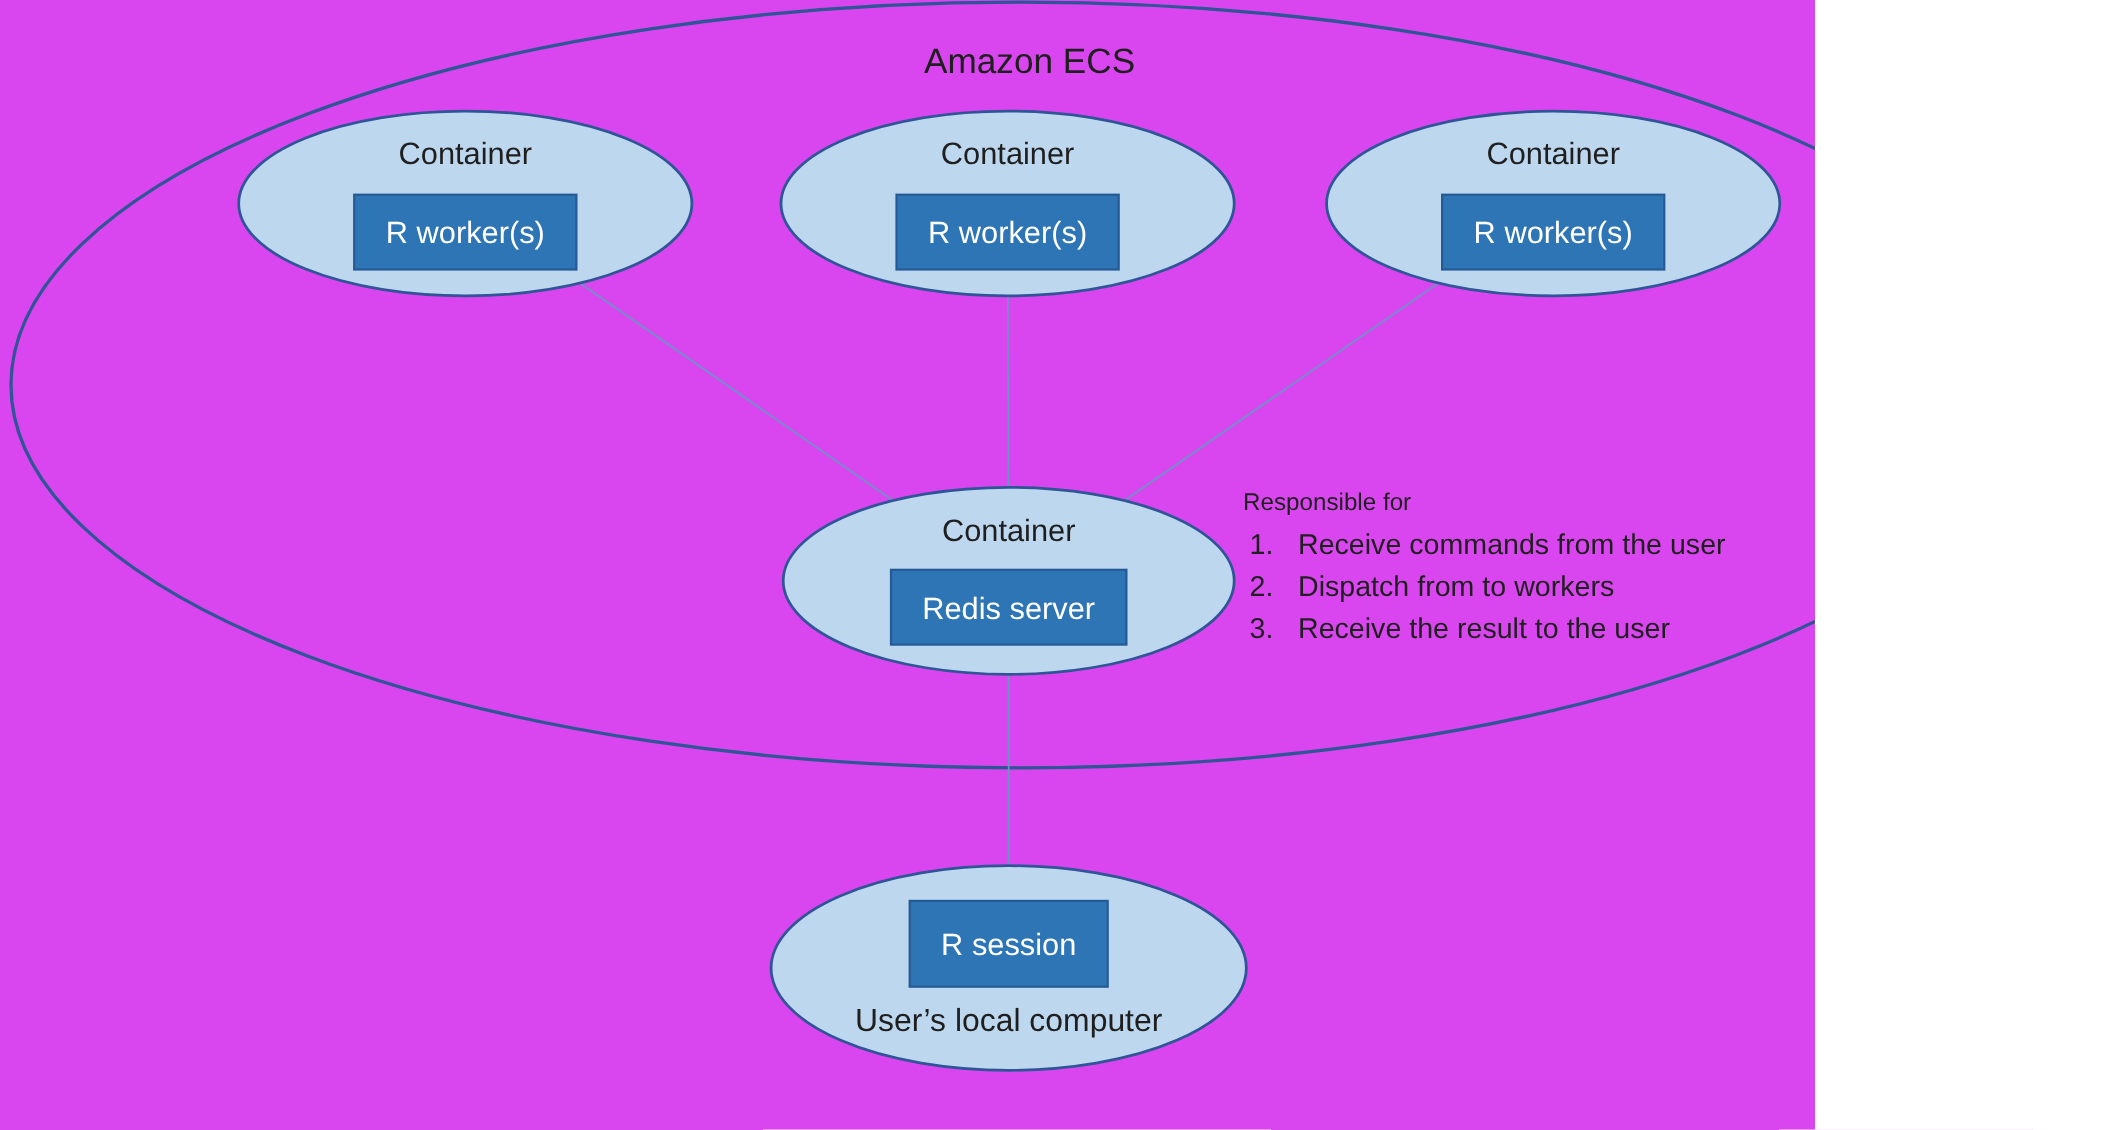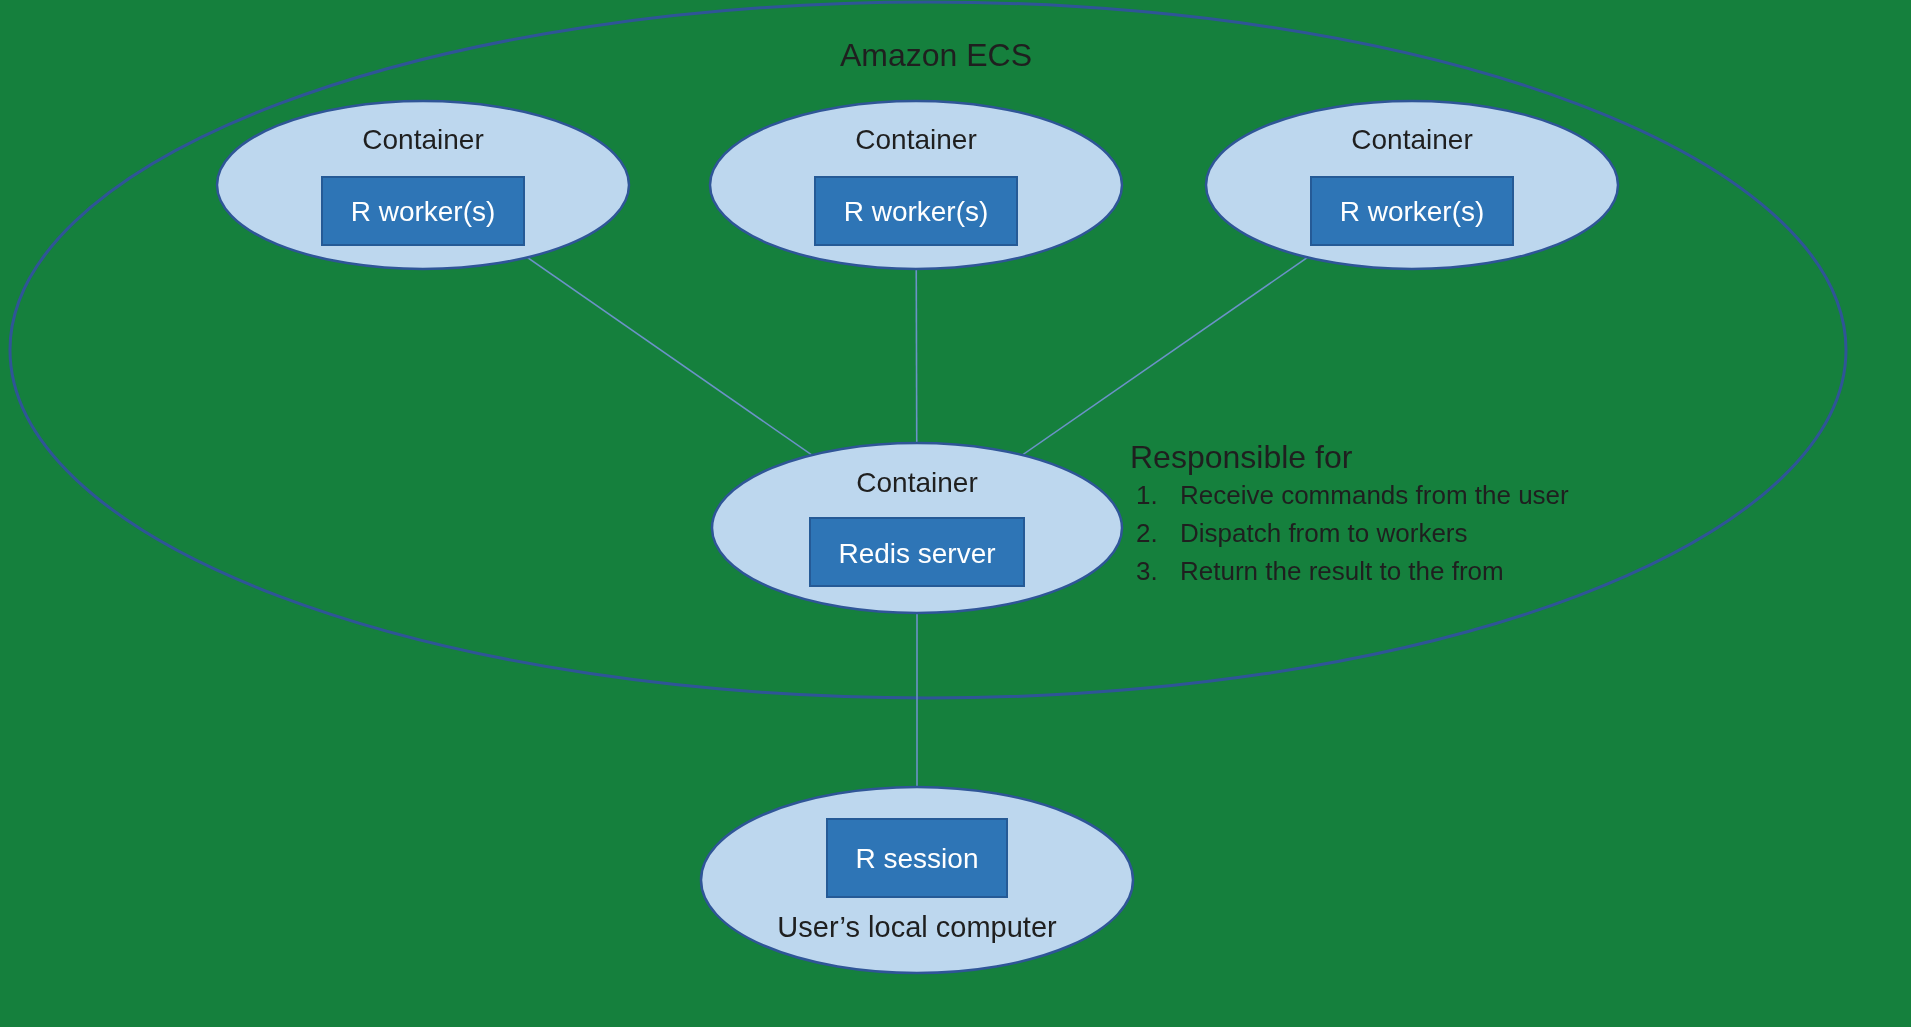--- a/index.html
+++ b/index.html
@@ -3,24 +3,24 @@
 <meta charset="utf-8">
 <style>
   html, body {
     margin: 0;
     padding: 0;
     background: #ffffff;
     font-family: "Liberation Sans", sans-serif;
   }
   .stage {
     position: relative;
-    width: 1911px;
+    width: 1650px;
     height: 1027px;
     overflow: hidden;
-    background: #15803d;
+    background: #d946ef;
   }
   .stage svg {
     position: absolute;
     left: 0;
     top: 0;
   }
   
   .cloud {
     fill: none;
     stroke: #2F5597;
@@ -58,21 +58,21 @@
   .responsibilities {
     position: absolute;
     left: 1128px;
     top: 438px;
     color: #1f1f1f;
     font-size: 26px;
     line-height: 38px;
     white-space: nowrap;
   }
   .responsibilities .heading {
-    font-size: 32px;
+    font-size: 22px;
     padding-left: 2px;
   }
   .responsibilities .item {
     display: flex;
     padding-left: 8px;
   }
   .responsibilities .num {
     display: inline-block;
     width: 44px;
     flex: 0 0 44px;
@@ -134,16 +134,16 @@
     <div class="item">
       <span class="num">1.</span>
       <span class="txt">Receive commands from the user</span>
     </div>
     <div class="item">
       <span class="num">2.</span>
       <span class="txt">Dispatch from to workers</span>
     </div>
     <div class="item">
       <span class="num">3.</span>
-      <span class="txt">Return the result to the from</span>
+      <span class="txt">Receive the result to the user</span>
     </div>
   </div>
 </div>
 
 </body></html>

